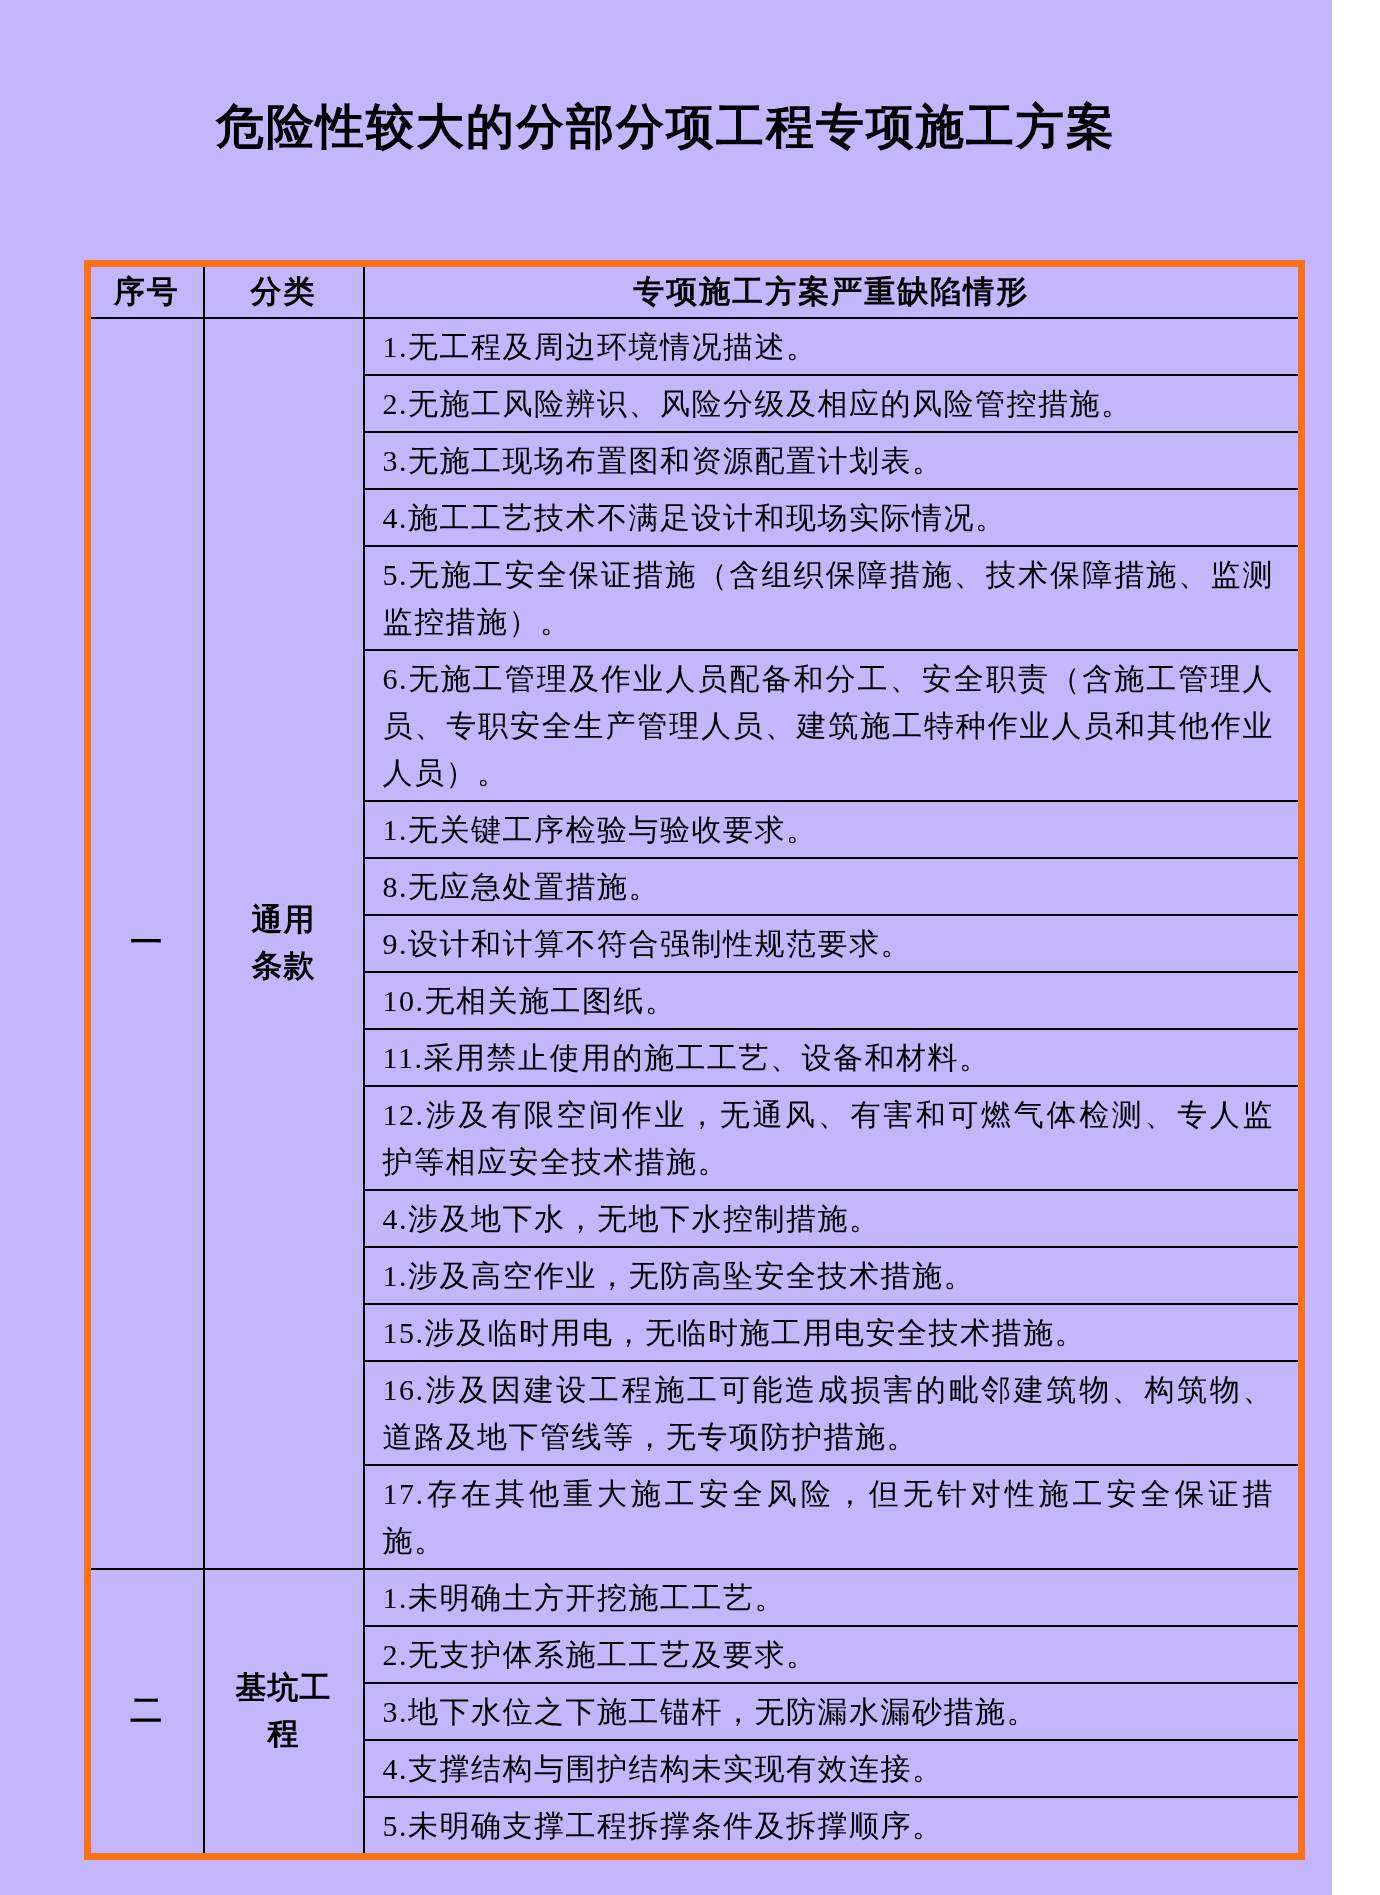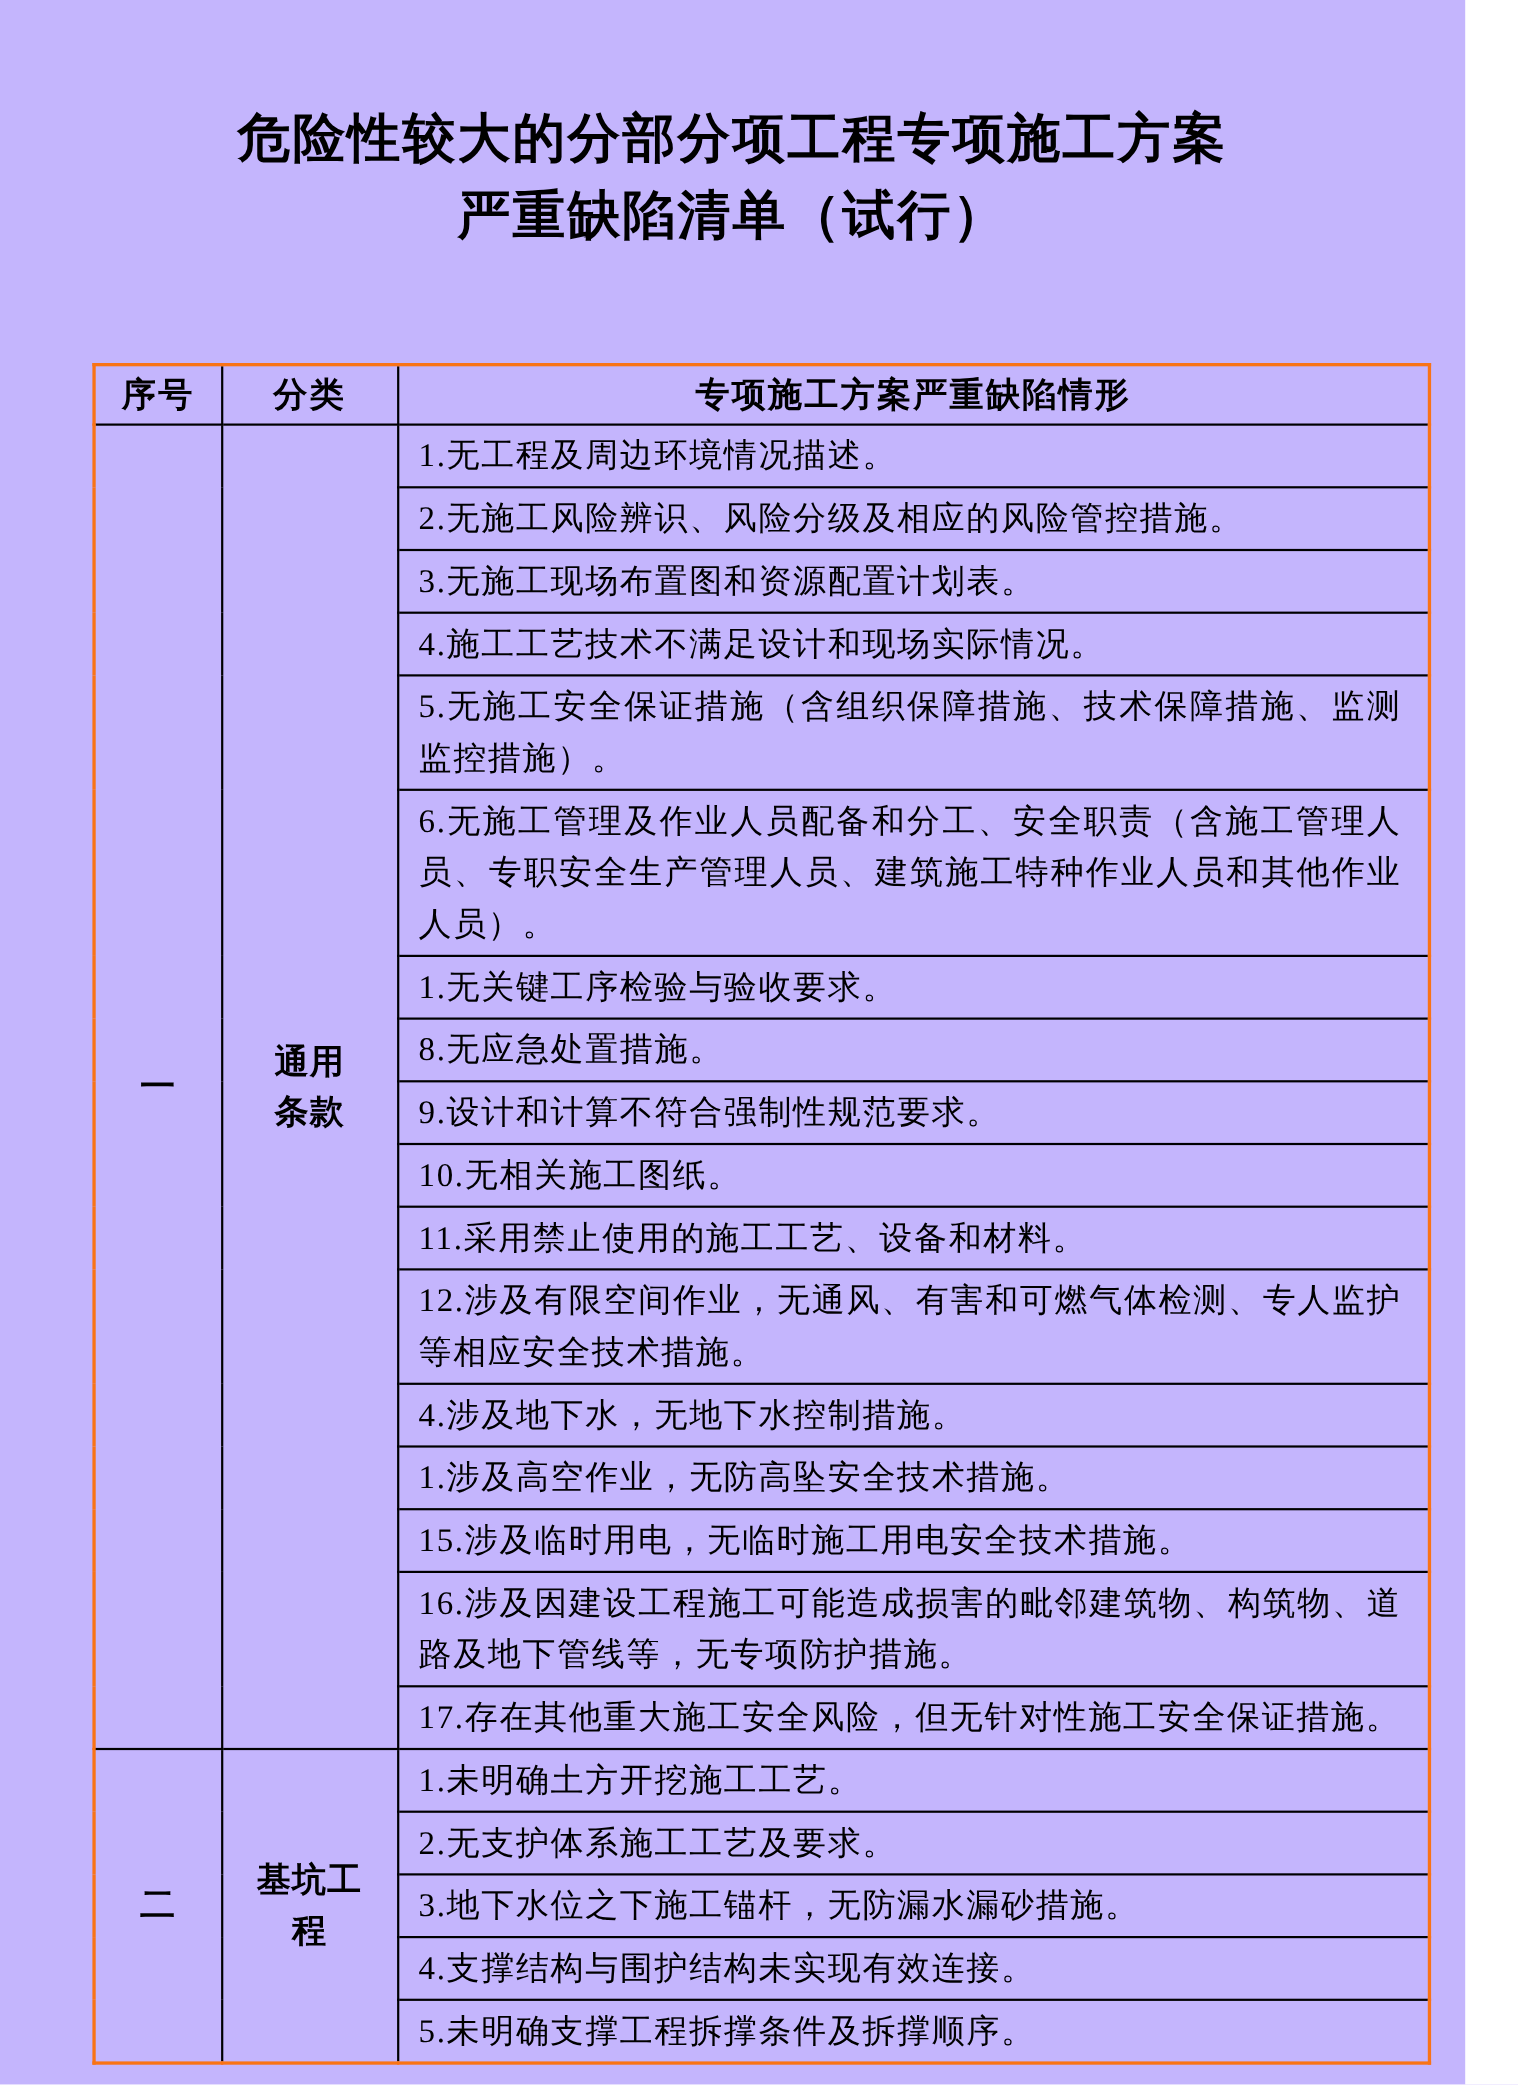--- a/index.html
+++ b/index.html
@@ -23,21 +23,21 @@
     font-size: 48px;
     line-height: 70px;
     letter-spacing: 2px;
     color: #000;
   }
   table.defect-table {
     border-collapse: collapse;
     table-layout: fixed;
     margin: 98px 0 0 84px;
     width: 1214px;
-    border: 3px solid #f97316;
+    border: 7px solid #f97316;
   }
   table.defect-table th,
   table.defect-table td {
     border: 2px solid #000;
     box-sizing: border-box;
   }
   col.c-index { width: 116px; }
   col.c-category { width: 160px; }
   col.c-defect { width: 938px; }
   thead th {
@@ -81,21 +81,20 @@
     color: #000;
   }
 </style>
 </head>
 <body>
 
 <div class="page">
 
   <h1 class="doc-title">
     <div>危险性较大的分部分项工程专项施工方案</div>
-    <div>严重缺陷清单（试行）</div>
   </h1>
 
   <table class="defect-table">
     <colgroup>
       <col class="c-index">
       <col class="c-category">
       <col class="c-defect">
     </colgroup>
     <thead>
       <tr>

